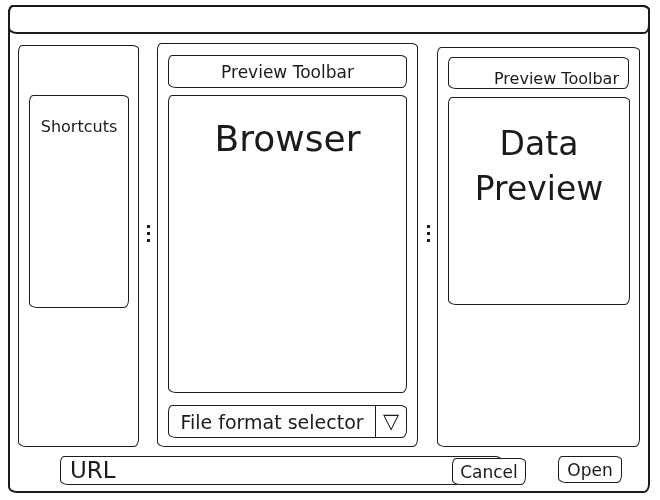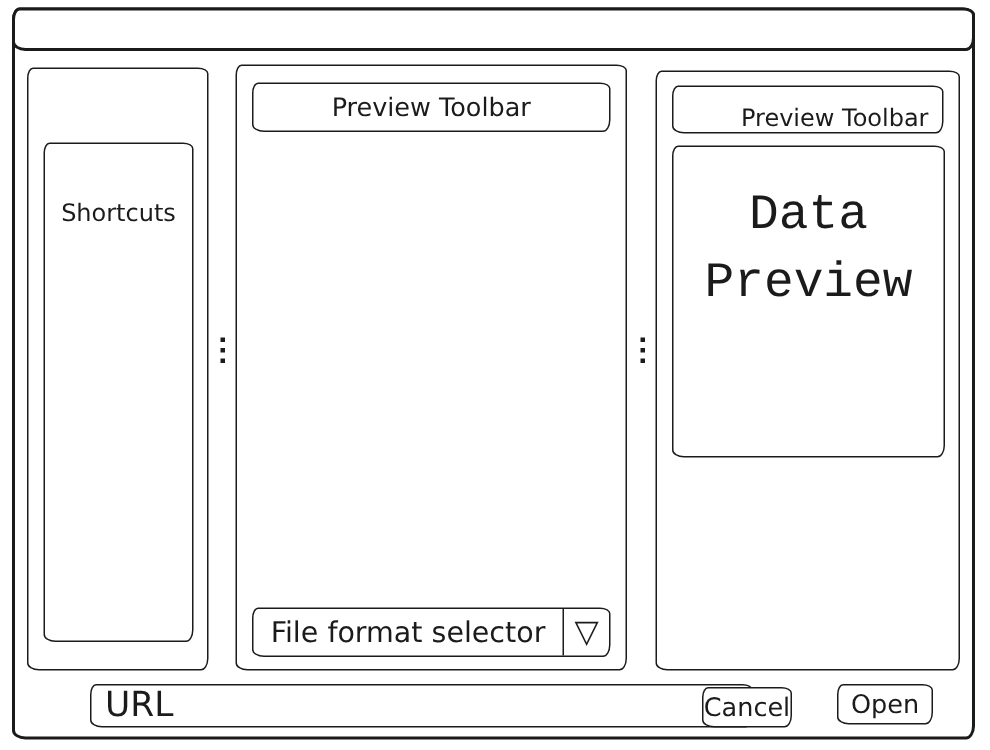--- a/index.html
+++ b/index.html
@@ -23,22 +23,22 @@
   }
   .sk2 {
     border: 2px solid #1b1b1b;
     border-radius: 5px 8px 6px 9px / 8px 5px 9px 6px;
     background: #ffffff;
   }
   .window-frame { left: 8px; top: 5px; width: 642px; height: 488px; }
   .title-bar   { left: 8px; top: 5px; width: 642px; height: 29px; }
 
   .left-panel    { left: 18px;  top: 45px; width: 121px; height: 402px; }
-  .shortcuts-box { left: 29px;  top: 95px; width: 100px; height: 333px;
-                   text-align: center; padding-top: 36px; font-size: 16px; }
+  .shortcuts-box { left: 29px;  top: 95px; width: 100px; height: 213px;
+                   text-align: center; padding-top: 21px; font-size: 16px; }
 
   .mid-panel       { left: 157px; top: 43px;  width: 261px; height: 404px; }
   .browser-toolbar { left: 168px; top: 55px;  width: 239px; height: 33px;
                      display: flex; align-items: center; justify-content: center;
                      font-size: 17px; }
   .browser-area    { left: 168px; top: 95px;  width: 239px; height: 298px;
                      text-align: center; padding-top: 22px; font-size: 36px; }
 
   .file-format { left: 168px; top: 405px; width: 239px; height: 33px;
                  display: flex; align-items: stretch; padding: 0; }
@@ -47,40 +47,40 @@
   .dropdown-btn { width: 30px; border-left: 1.5px solid #1b1b1b;
                   display: flex; align-items: center; justify-content: center;
                   font-size: 21px; line-height: 1; cursor: pointer; }
 
   .right-panel     { left: 437px; top: 47px;  width: 203px; height: 400px; }
   .preview-toolbar { left: 448px; top: 57px;  width: 181px; height: 32px;
                      display: flex; align-items: flex-end; justify-content: center;
                      font-size: 16px; padding-left: 36px; }
   .data-preview { left: 448px; top: 97px;  width: 182px; height: 208px;
                   text-align: center; padding-top: 24px;
-                  font-size: 33px; line-height: 1.35; font-family: Liberation Mono, monospace; }
+                  font-size: 33px; line-height: 1.35; }
   .data-selector { left: 448px; top: 315px; width: 181px; height: 120px;
                    text-align: center; padding-top: 13px;
                    font-size: 33px; line-height: 1.35; }
 
   .splitter { width: 8px; height: 22px; display: flex; flex-direction: column;
               align-items: center; justify-content: space-between; cursor: col-resize; }
   .splitter-left  { left: 144px; top: 225px; }
   .splitter-right { left: 424px; top: 225px; }
   .dots { display: flex; flex-direction: column; gap: 4px; }
   .dot { width: 3px; height: 3px; background: #1b1b1b; }
 
   .url-input { left: 18px; top: 456px; width: 442px; height: 29px;
                font-family: "DejaVu Sans", "Liberation Sans", sans-serif;
                font-size: 23px; color: #1b1b1b; padding: 0 6px 2px 9px;
                outline: none; margin-left: 42px; }
   .btn { display: flex; align-items: center; justify-content: center;
          font-family: "DejaVu Sans", "Liberation Sans", sans-serif;
          font-size: 17px; color: #1b1b1b; cursor: pointer; padding: 0; }
-  .cancel-btn { left: 468px; top: 458px; width: 60px; height: 27px; }
+  .cancel-btn { left: 452px; top: 458px; width: 74px; height: 27px; }
   .open-btn   { left: 558px; top: 456px; width: 64px; height: 27px; }
 </style>
 </head>
 <body>
 
 <div class="stage">
 
   <div class="abs sk2 window-frame"></div>
   <div class="abs sk2 title-bar"></div>
 
@@ -93,20 +93,23 @@
     <div class="dots">
       <div class="dot"></div>
       <div class="dot"></div>
       <div class="dot"></div>
     </div>
   </div>
 
   <div class="abs sk mid-panel"></div>
   <div class="abs sk browser-toolbar">
     <span>Preview Toolbar</span>
+  </div>
+  <div class="abs sk browser-area">
+    <span>Browser</span>
   </div>
   <div class="abs sk file-format">
     <div class="file-format-label">File format selector</div>
     <div class="dropdown-btn">
       <span>▽</span>
     </div>
   </div>
 
   <div class="abs splitter splitter-right">
     <div class="dots">

